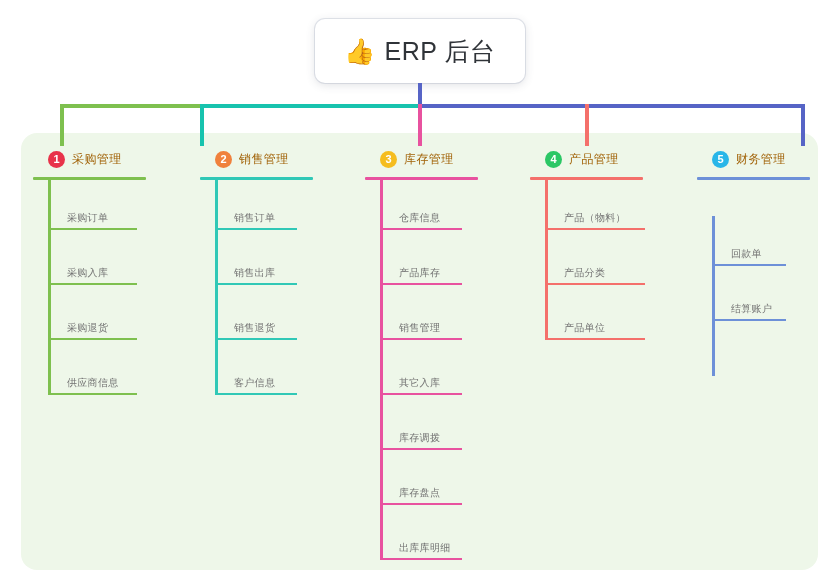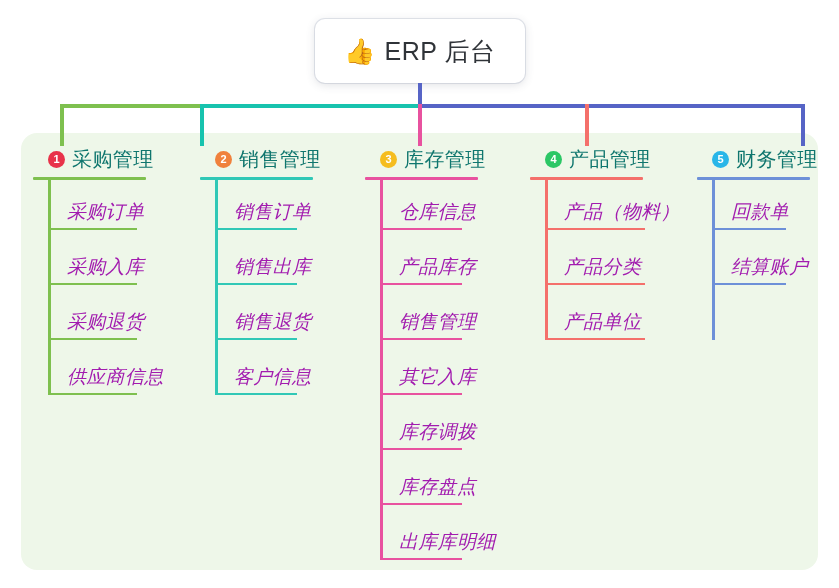--- a/index.html
+++ b/index.html
@@ -58,29 +58,29 @@
     height:26px;
     padding-left:15px;
     box-sizing:border-box;
   }
   .badge{
     width:17px;height:17px;border-radius:50%;
     color:#ffffff;font-size:11px;font-weight:bold;
     display:flex;align-items:center;justify-content:center;
     flex:0 0 auto;line-height:1;
   }
-  .col-title{font-size:20px;color:#0f766e;white-space:nowrap;letter-spacing:.4px;}
+  .col-title{font-size:12px;color:#a16207;white-space:nowrap;letter-spacing:.4px;}
   .head-rule{margin-top:5px;height:3px;border-radius:1px;}
 
   .branch{position:relative;}
   .spine{position:absolute;left:15px;top:0;width:3px;}
   .leaf{position:relative;height:55px;}
   .leaf-text{
     position:absolute;left:34px;bottom:10px;
-    font-size:19px;color:#a21caf;white-space:nowrap;letter-spacing:.3px;font-style:italic;
+    font-size:10px;color:#737373;white-space:nowrap;letter-spacing:.3px;
   }
   .leaf-rule{
     position:absolute;left:15px;bottom:5px;
     height:2px;
   }
 </style>
 </head>
 <body>
 
 <div id="stage">
@@ -218,21 +218,21 @@
             <div class="leaf-rule" style="width: 100px; background: rgb(244, 112, 107);"></div>
           </div>
         </div>
       </div>
       <div class="column" style="left: 697px; top: 146px;">
         <div class="col-head">
           <span class="badge" style="background: rgb(41, 182, 232);">5</span>
           <span class="col-title">财务管理</span>
         </div>
         <div class="head-rule" style="width: 113px; background: rgb(109, 144, 216);"></div>
-        <div class="branch" style="height: 165px;">
+        <div class="branch" style="height: 165px; margin-top: 36px;">
           <div class="spine" style="height: 160px; background: rgb(109, 144, 216);"></div>
           <div class="leaf">
             <span class="leaf-text">回款单</span>
             <div class="leaf-rule" style="width: 74px; background: rgb(109, 144, 216);"></div>
           </div>
           <div class="leaf">
             <span class="leaf-text">结算账户</span>
             <div class="leaf-rule" style="width: 74px; background: rgb(109, 144, 216);"></div>
           </div>
         </div>

